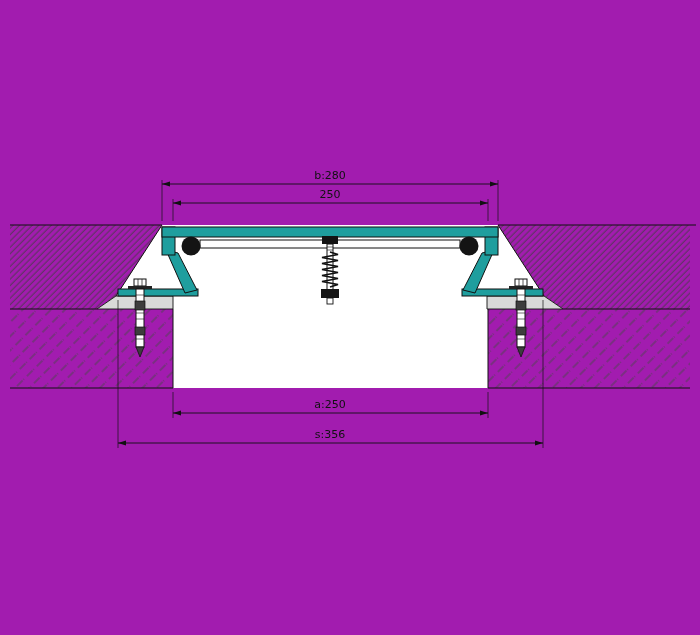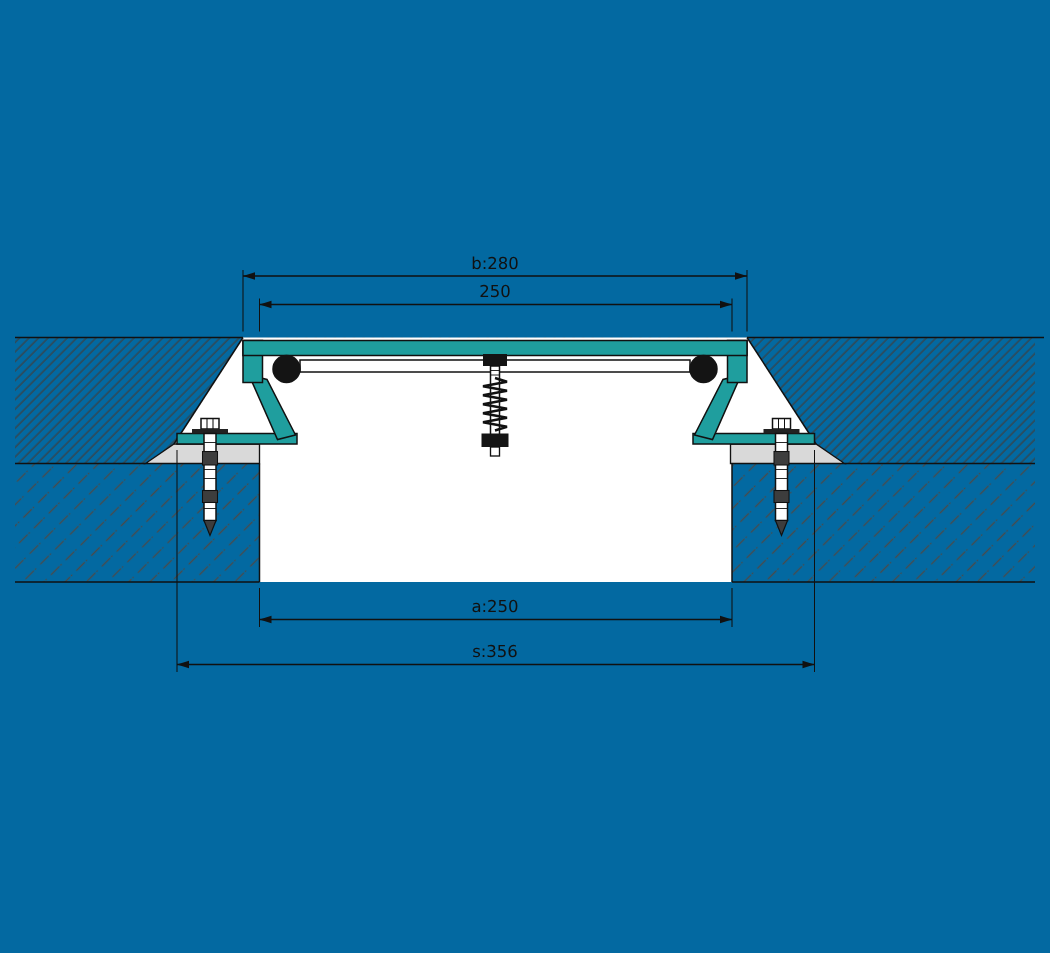--- a/index.html
+++ b/index.html
@@ -1,17 +1,17 @@
 <!DOCTYPE html>
 <html><head>
 <meta charset="utf-8">
 <style>
   html,body{margin:0;padding:0;background:#ffffff;}
   .canvas{
-    width:700px;height:635px;position:relative;background:#0369a1;
+    width:700px;height:635px;position:relative;background:#a21caf;
     font-family:"DejaVu Sans", sans-serif;
     overflow:hidden;
   }
   svg{display:block;}
   text.dim{
     font-family:"DejaVu Sans", sans-serif;
     font-size:11px;
     fill:#111111;
   }
   .outline{stroke:#111111;stroke-width:1;fill:none;}

